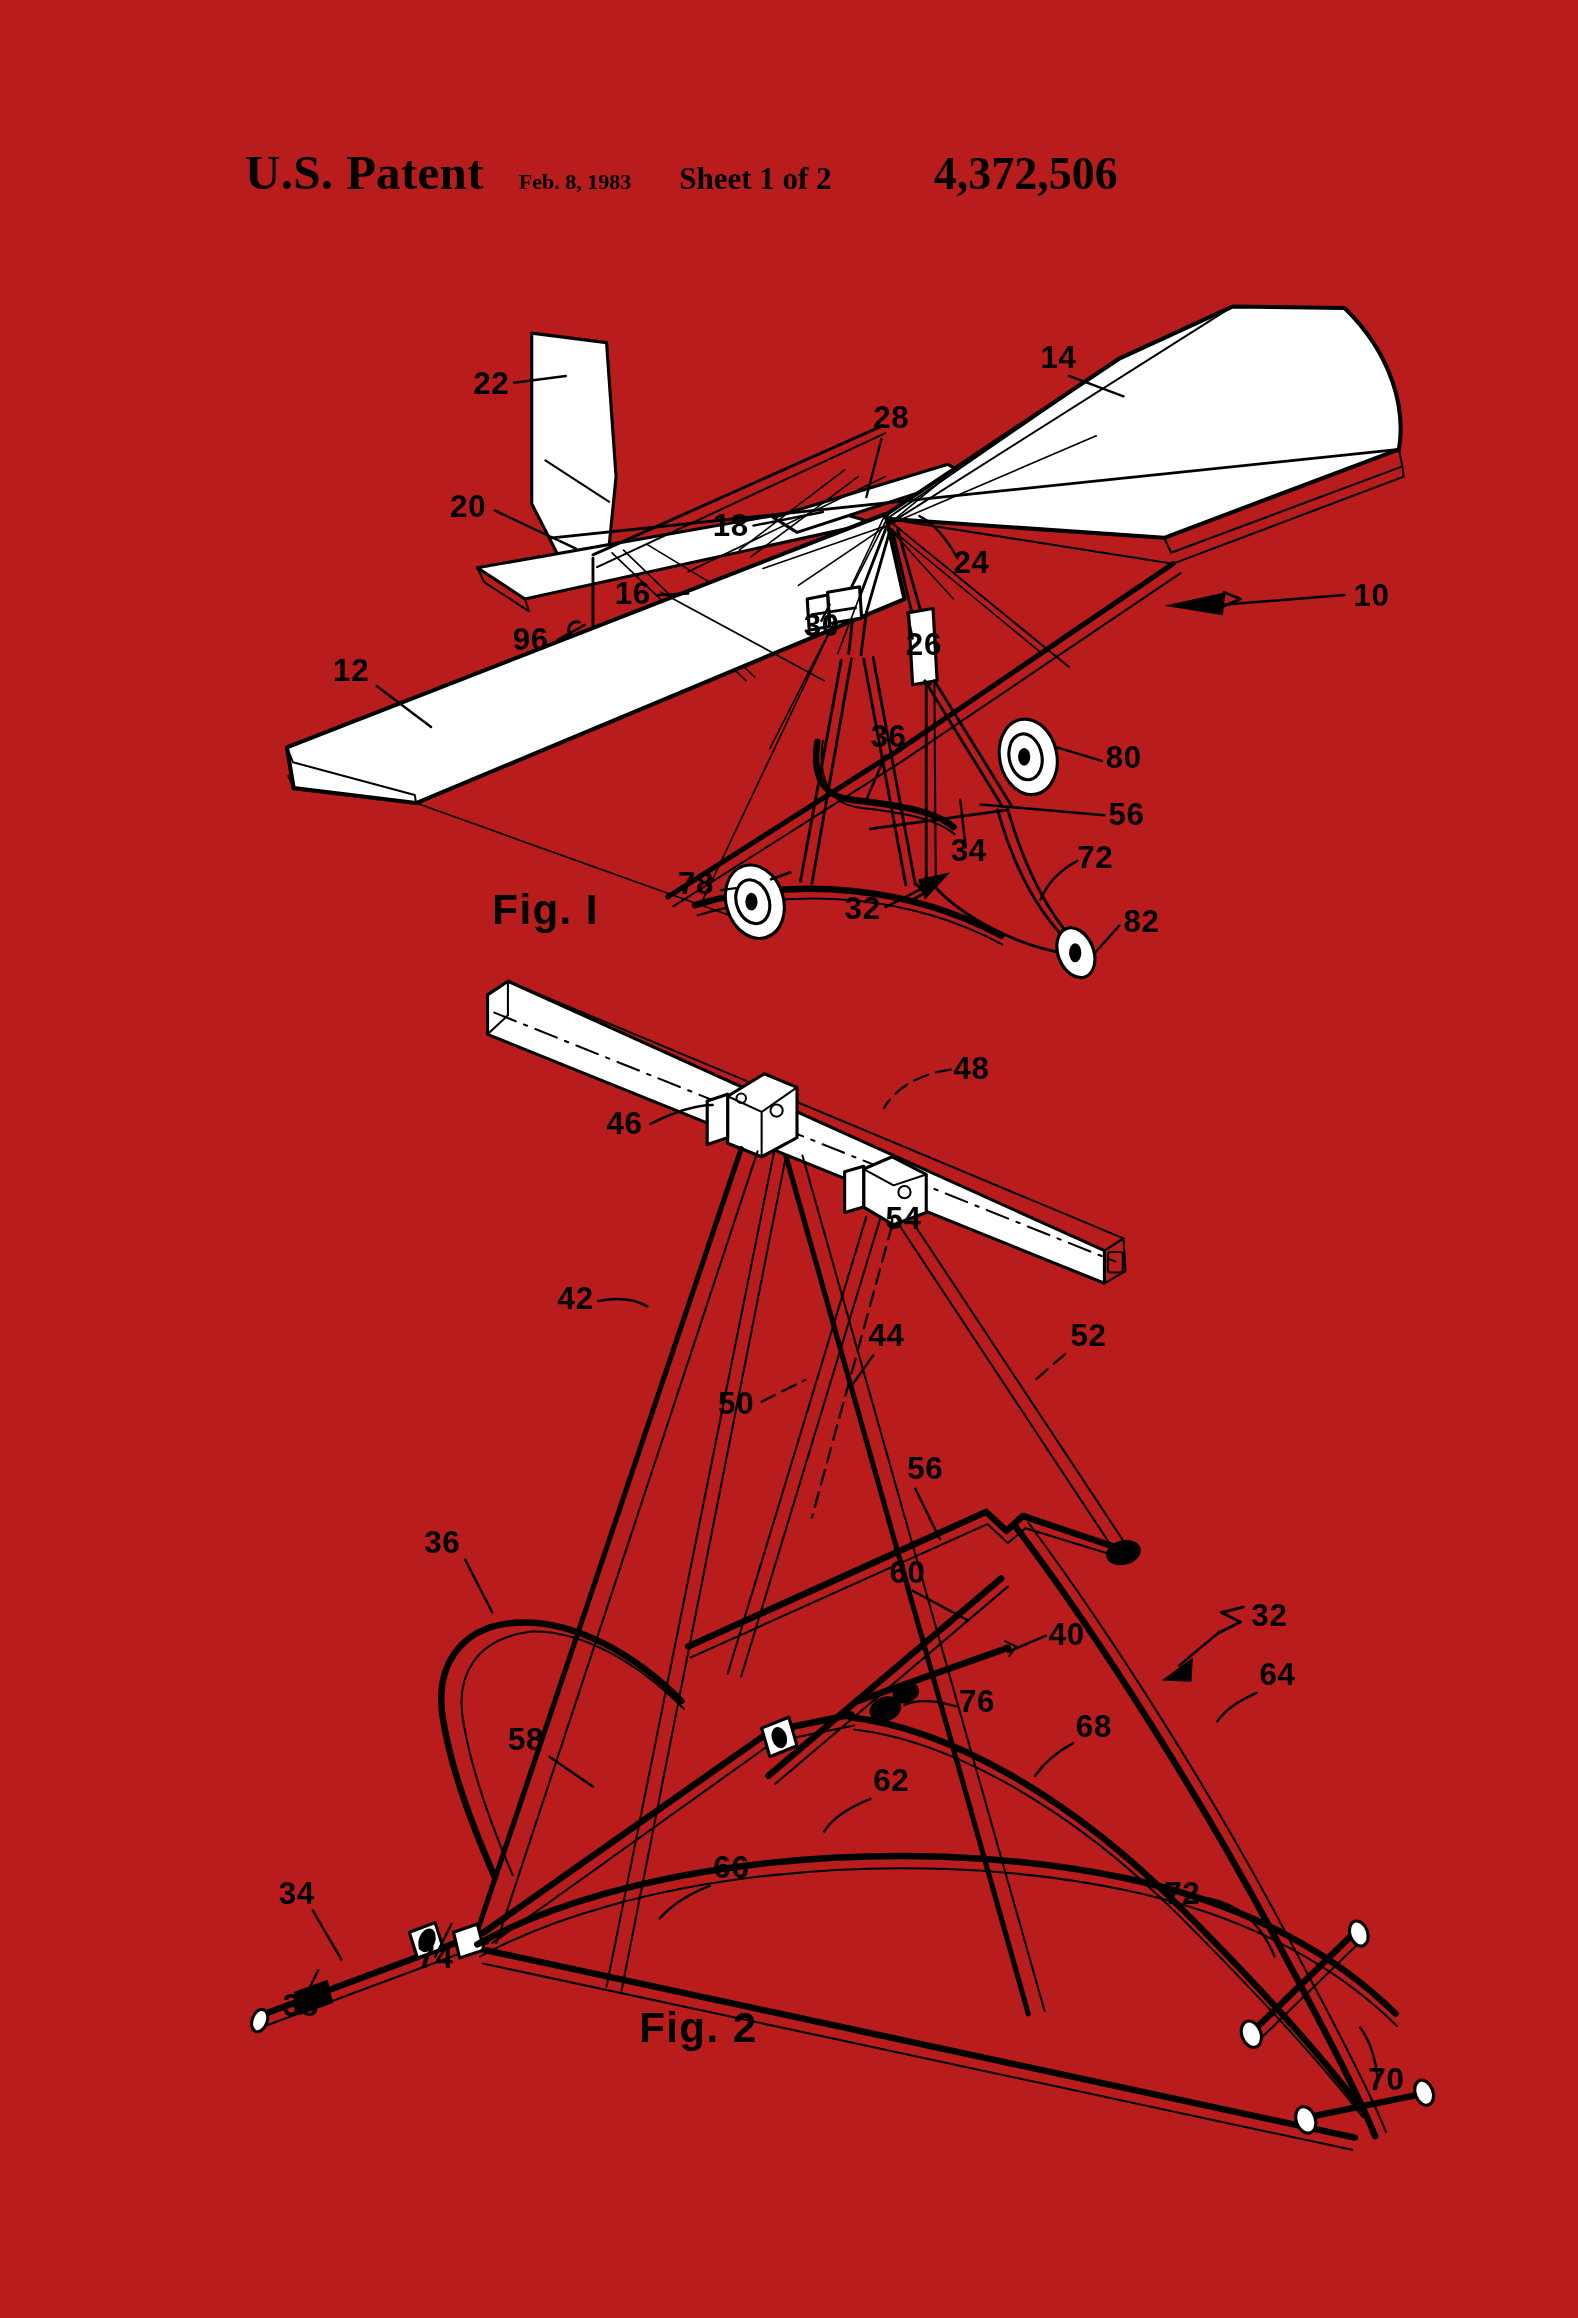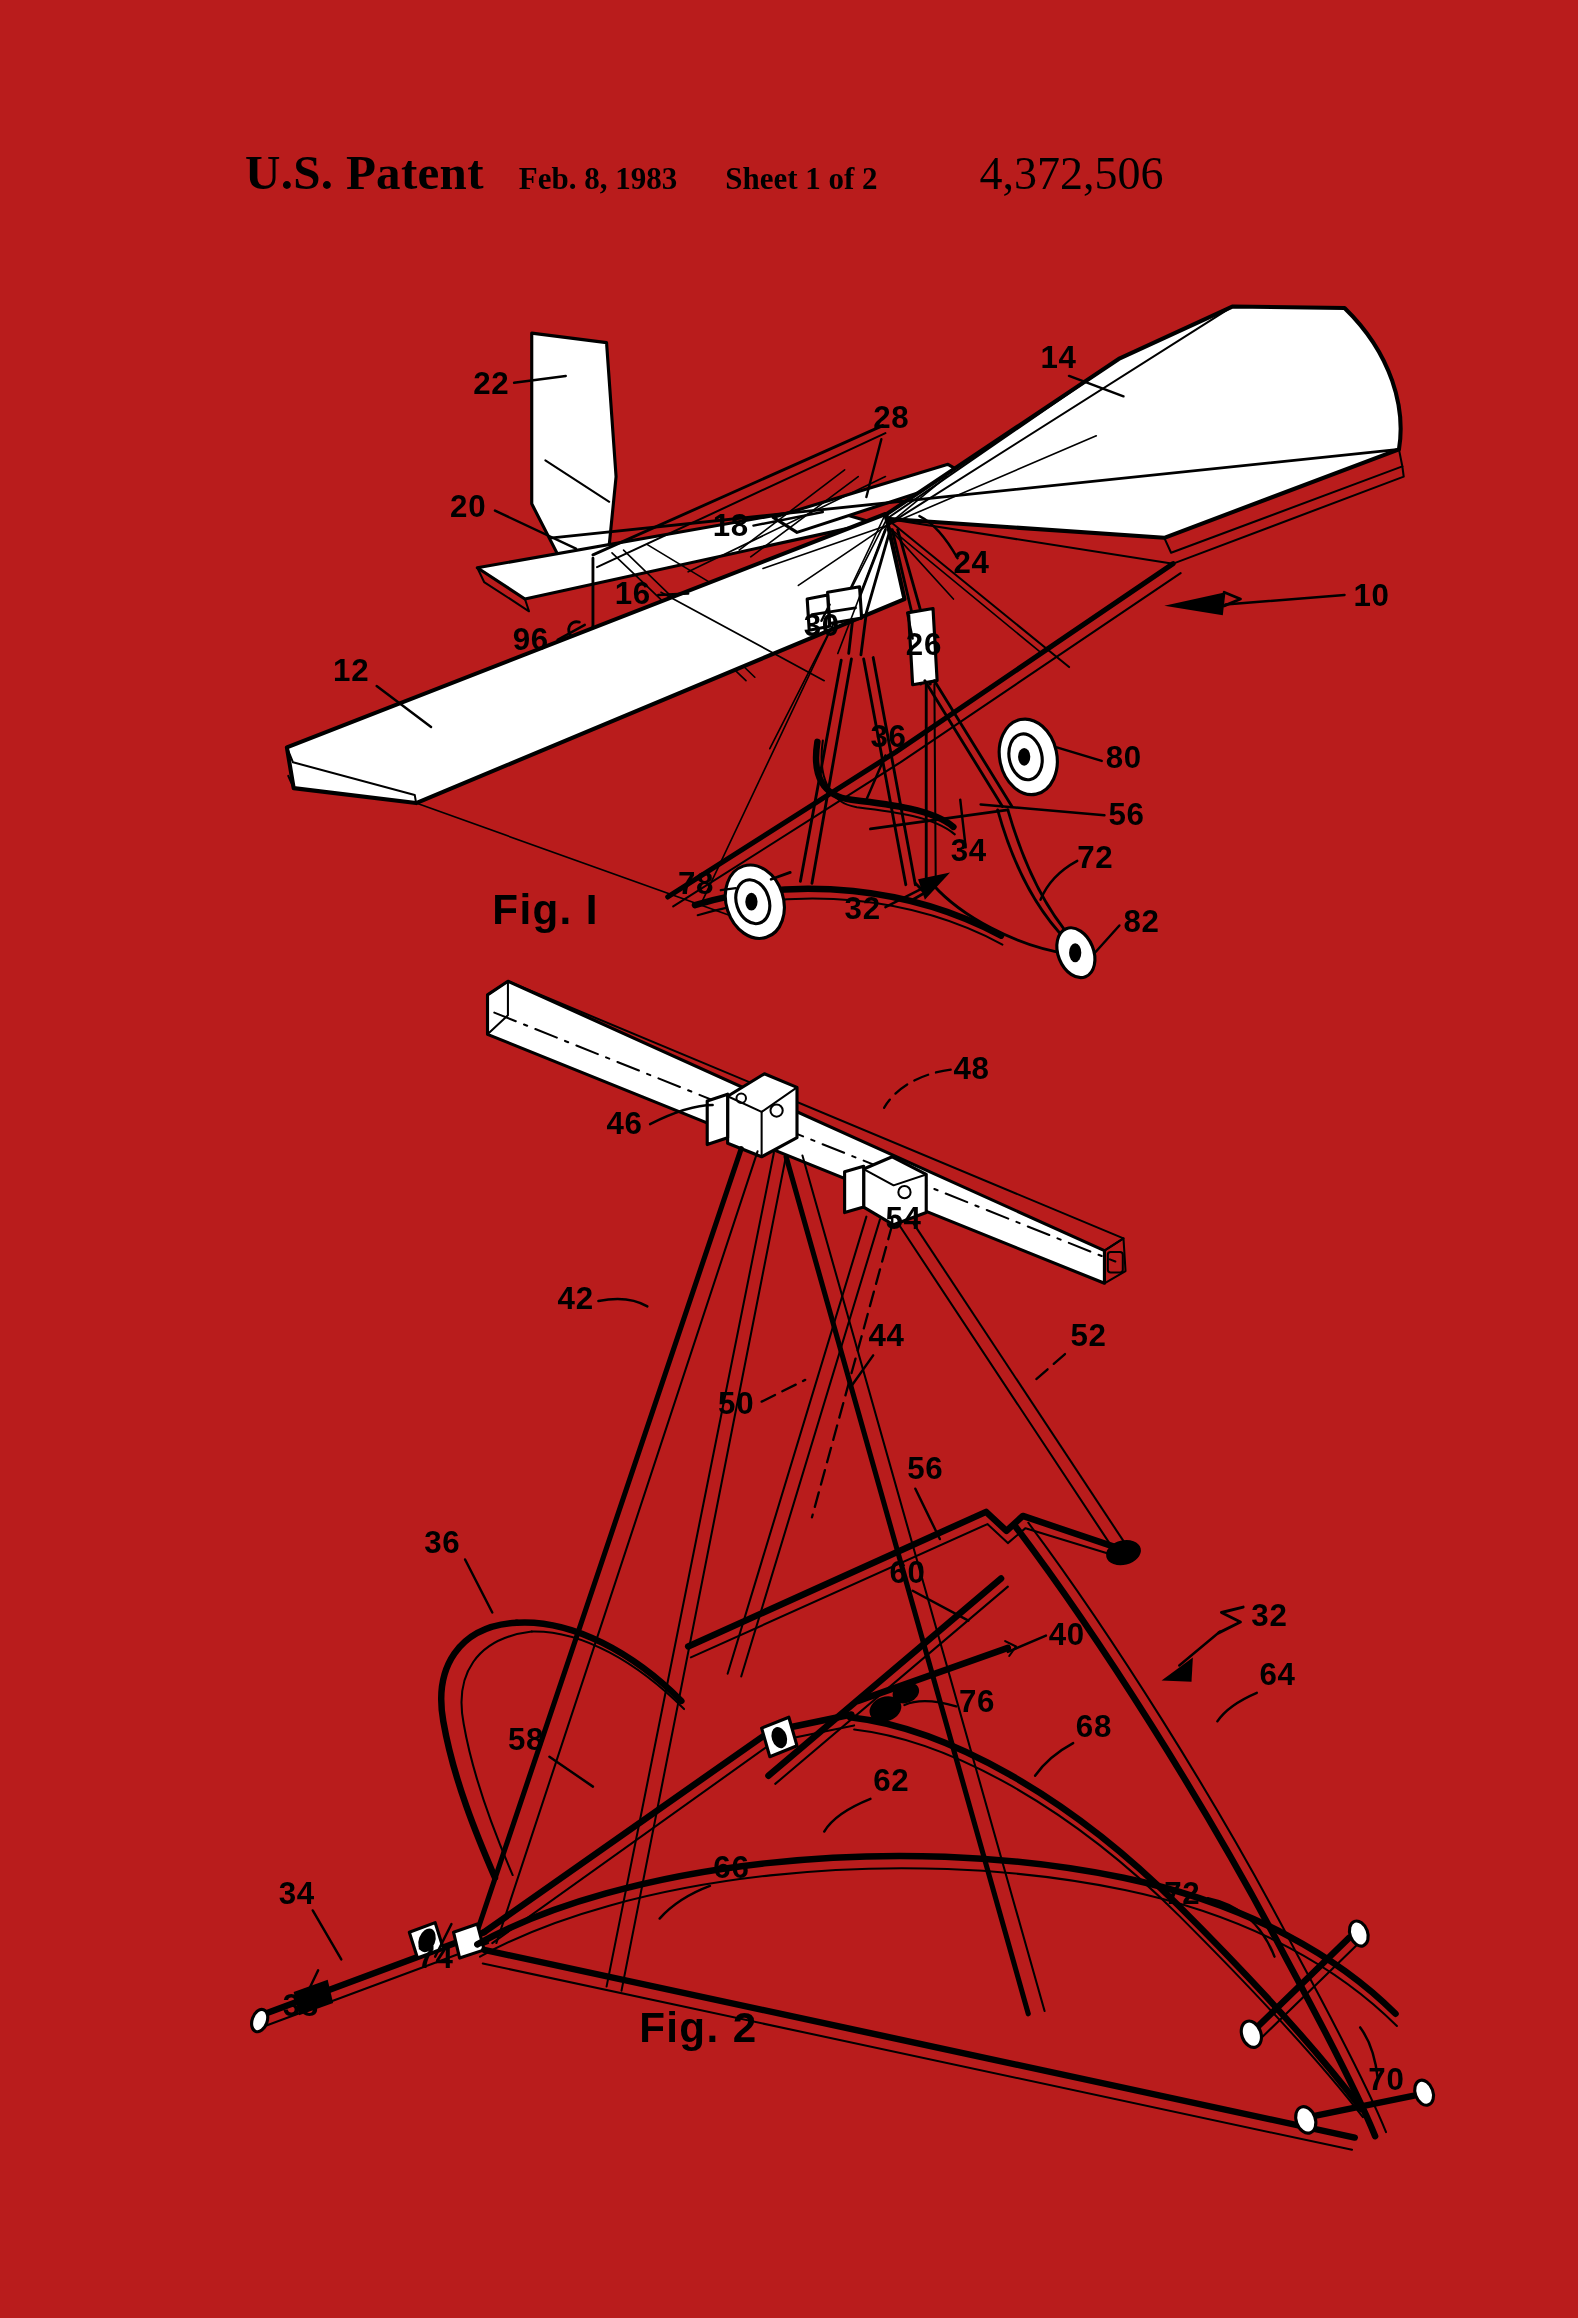--- a/index.html
+++ b/index.html
@@ -32,36 +32,36 @@
   }
   #patent-header .office {
     font-family: "Liberation Serif", serif;
     font-size: 49px;
     font-weight: 700;
     letter-spacing: 0.3px;
     white-space: nowrap;
   }
   #patent-header .date {
     font-family: "Liberation Serif", serif;
-    font-size: 31px;
+    font-size: 22px;
     font-weight: 700;
     white-space: nowrap;
     margin-left: 35px;
   }
   #patent-header .sheet {
     font-family: "Liberation Serif", serif;
     font-size: 31px;
     font-weight: 700;
     white-space: nowrap;
     margin-left: 48px;
   }
   #patent-header .number {
     font-family: "Liberation Serif", serif;
     font-size: 46px;
-    font-weight: 400;
+    font-weight: 700;
     white-space: nowrap;
     margin-left: 102px;
   }
   
   #drawing {
     position: absolute;
     top: 0;
     left: 8px;
     width: 1578px;
     height: 2319px;

